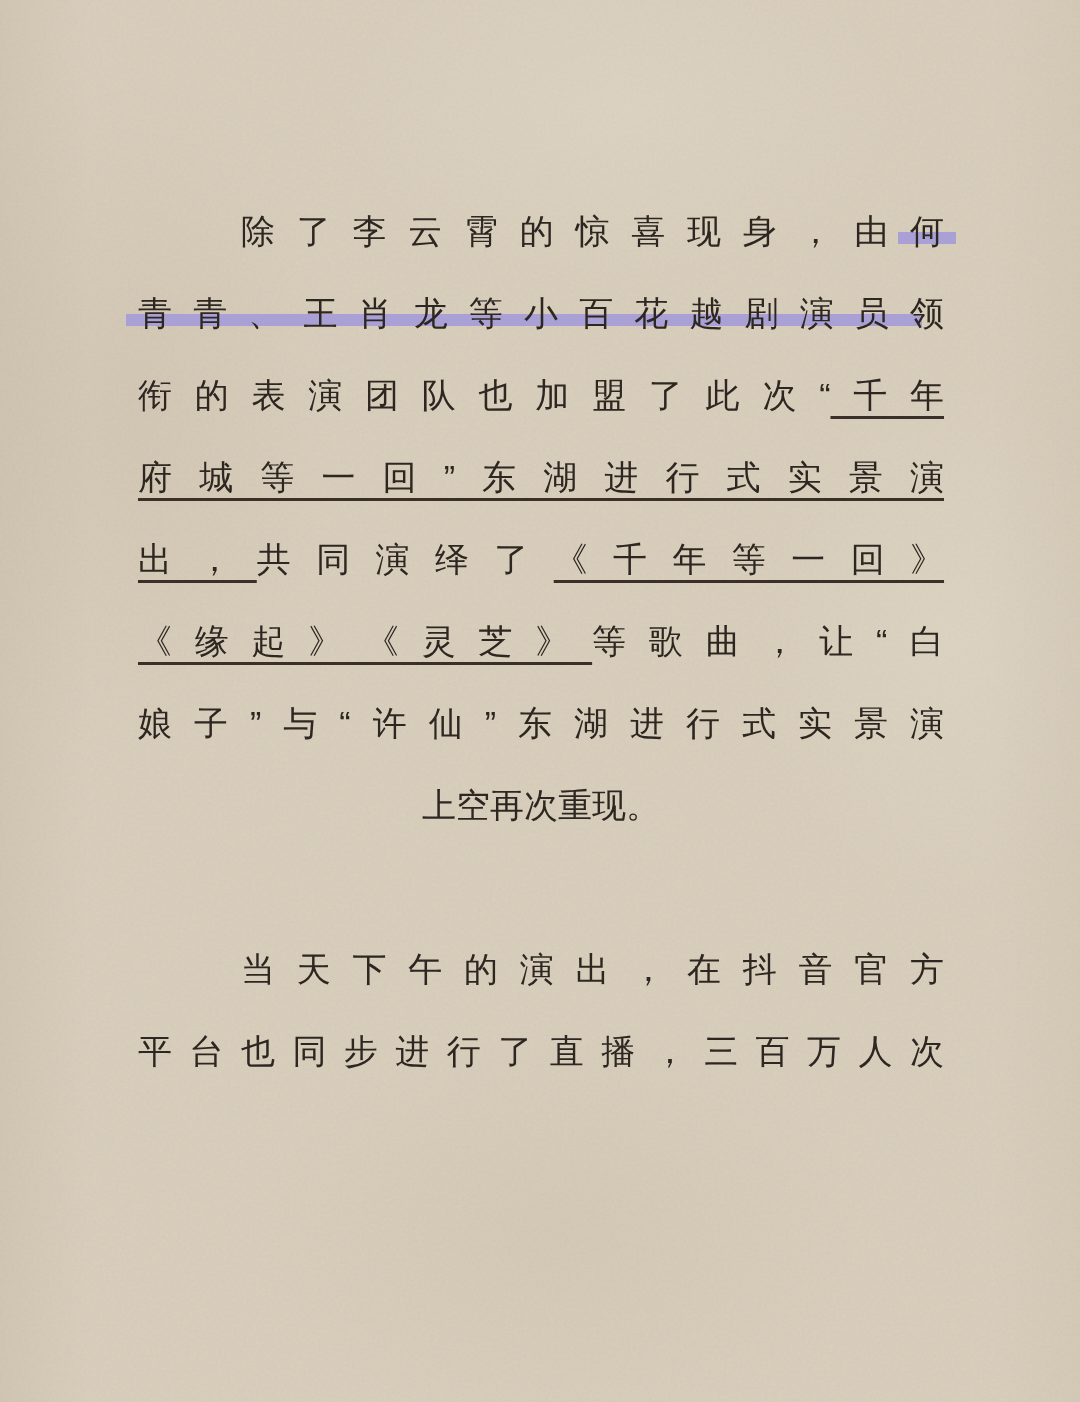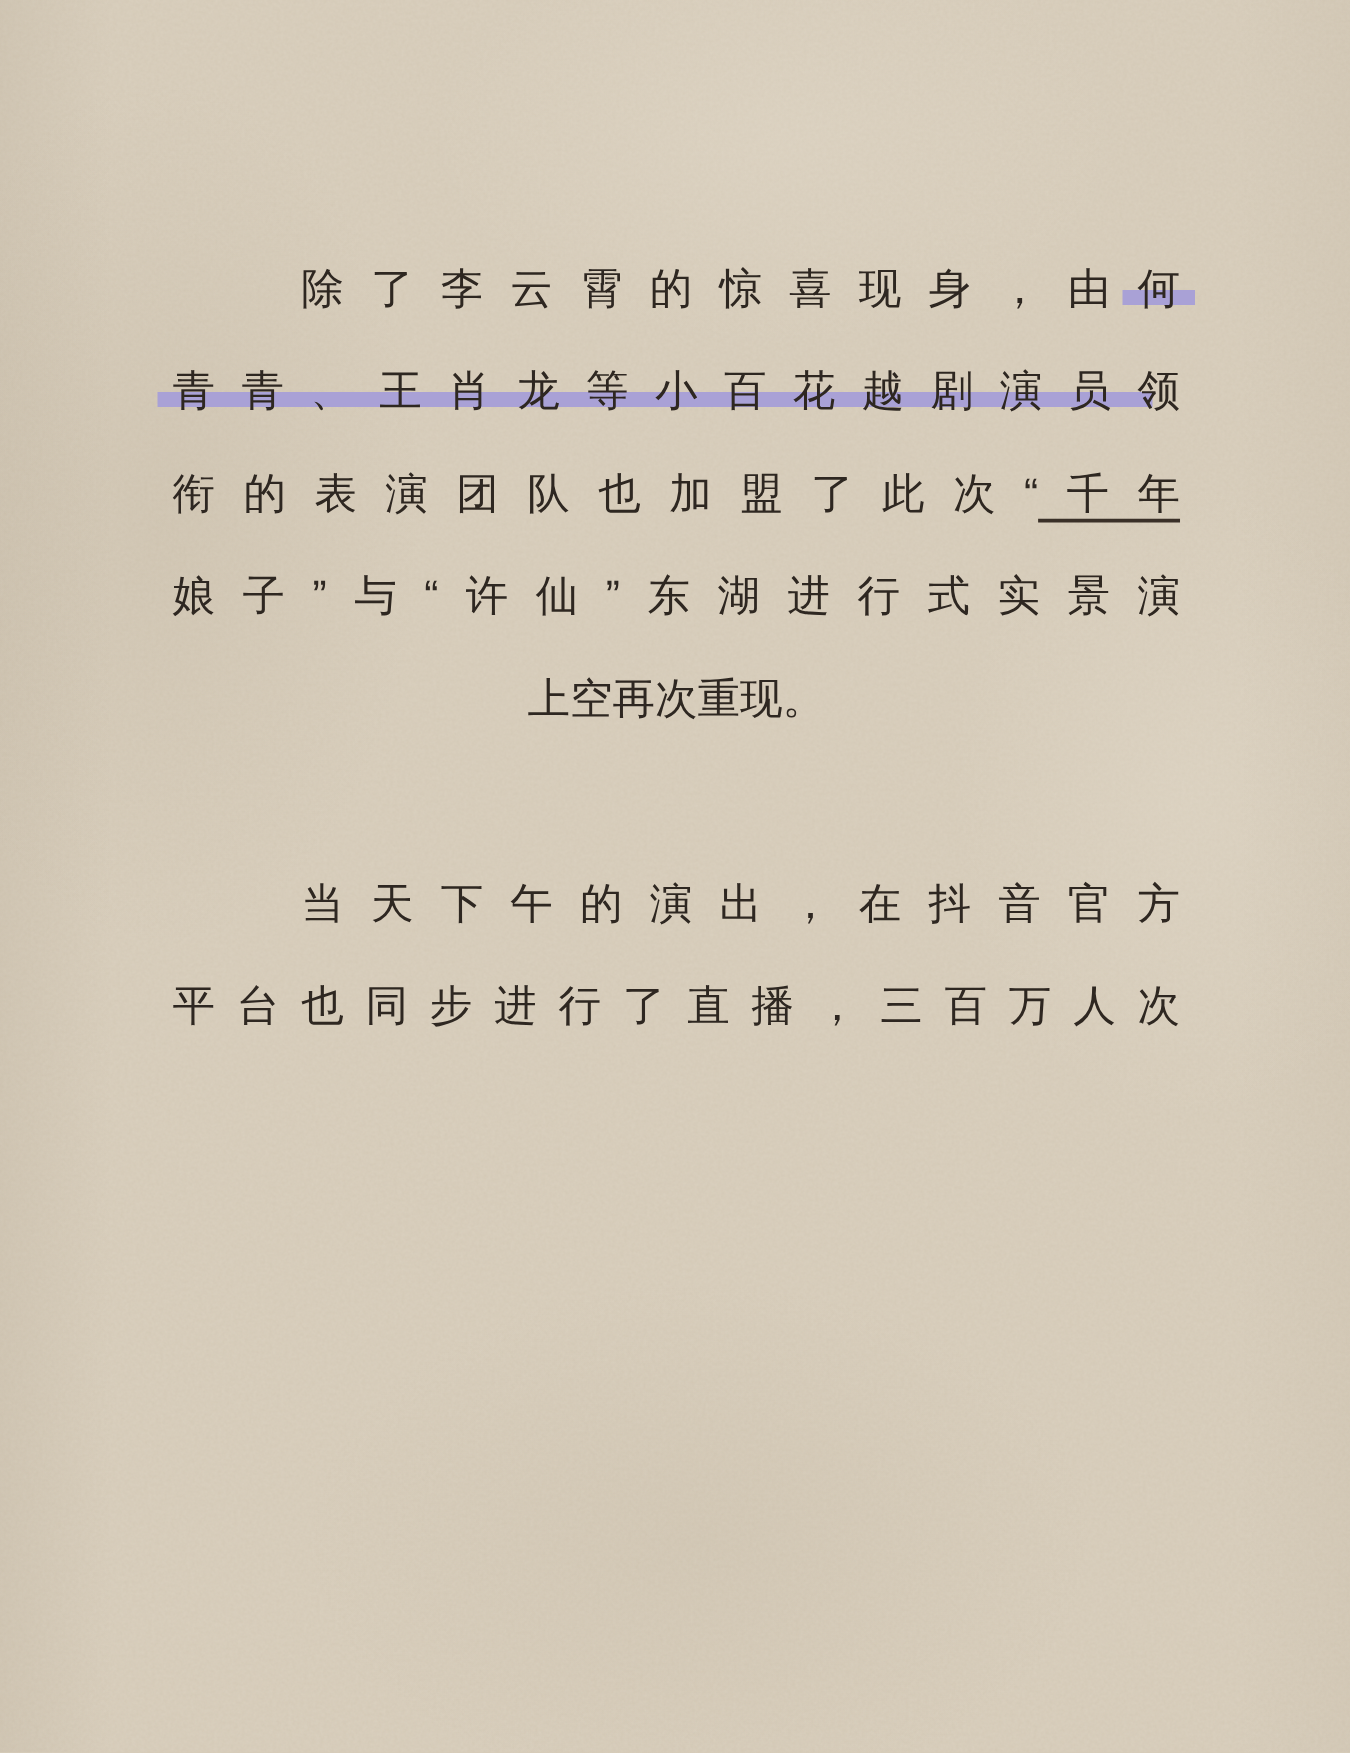--- a/index.html
+++ b/index.html
@@ -73,20 +73,23 @@
   <div class="blotch b2"></div>
   <div class="blotch b3"></div>
   <div class="blotch b4"></div>
   <div class="edge-shade"></div>
 
   <div class="article">
       <div class="paragraph">
         <div class="line indent"><span class="run-plain">除了李云霄的惊喜现身，由</span><span class="run-hl">何</span></div>
         <div class="line"><span class="run-hl">青青、王肖龙等小百花越剧演员</span><span class="run-plain">领</span></div>
         <div class="line"><span class="run-plain">衔的表演团队也加盟了此次“</span><span class="run-ul">千年</span></div>
+        <div class="line"><span class="run-ul">府城等一回”东湖进行式实景演</span></div>
+        <div class="line"><span class="run-ul">出，</span><span class="run-plain">共同演绎了</span><span class="run-ul">《千年等一回》</span></div>
+        <div class="line"><span class="run-ul">《缘起》《灵芝》</span><span class="run-plain">等歌曲，让“白</span></div>
         <div class="line"><span class="run-plain">娘子”与“许仙”东湖进行式实景演</span></div>
         <div class="line noj"><span class="run-plain">上空再次重现。</span></div>
       </div>
       <div class="paragraph">
         <div class="line indent"><span class="run-plain">当天下午的演出，在抖音官方</span></div>
         <div class="line"><span class="run-plain">平台也同步进行了直播，三百万人次</span></div>
       </div>
     </div>
 </div>
 

